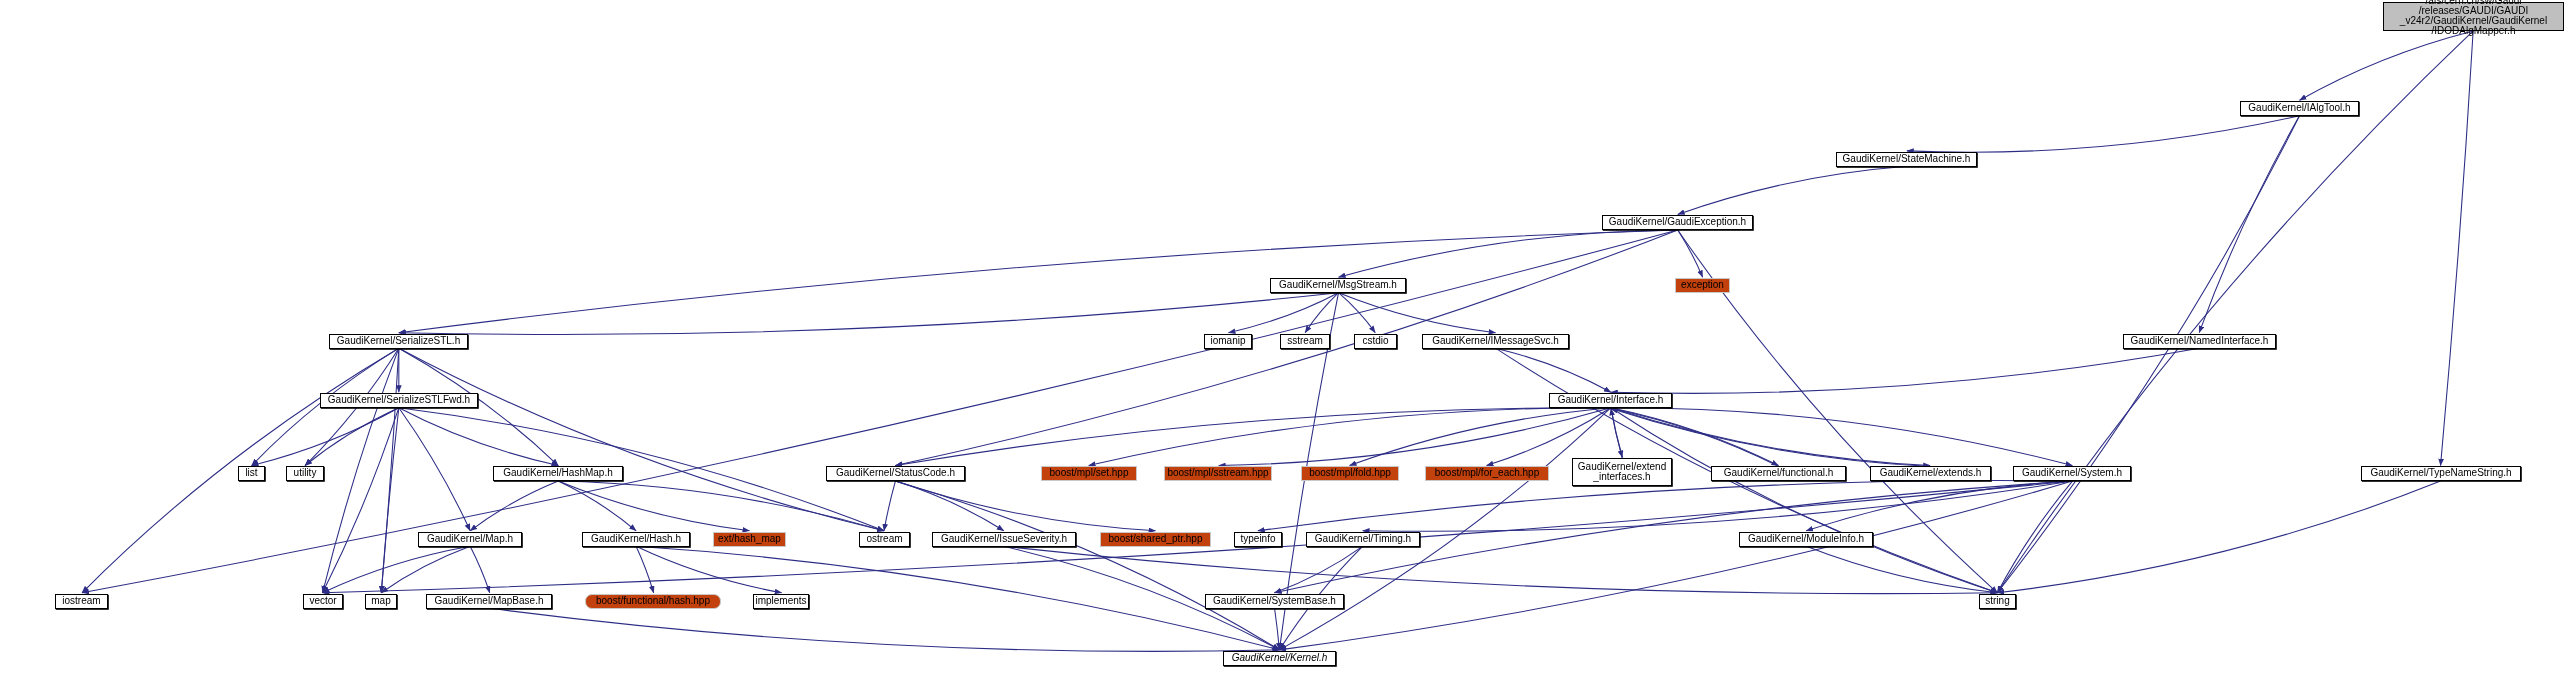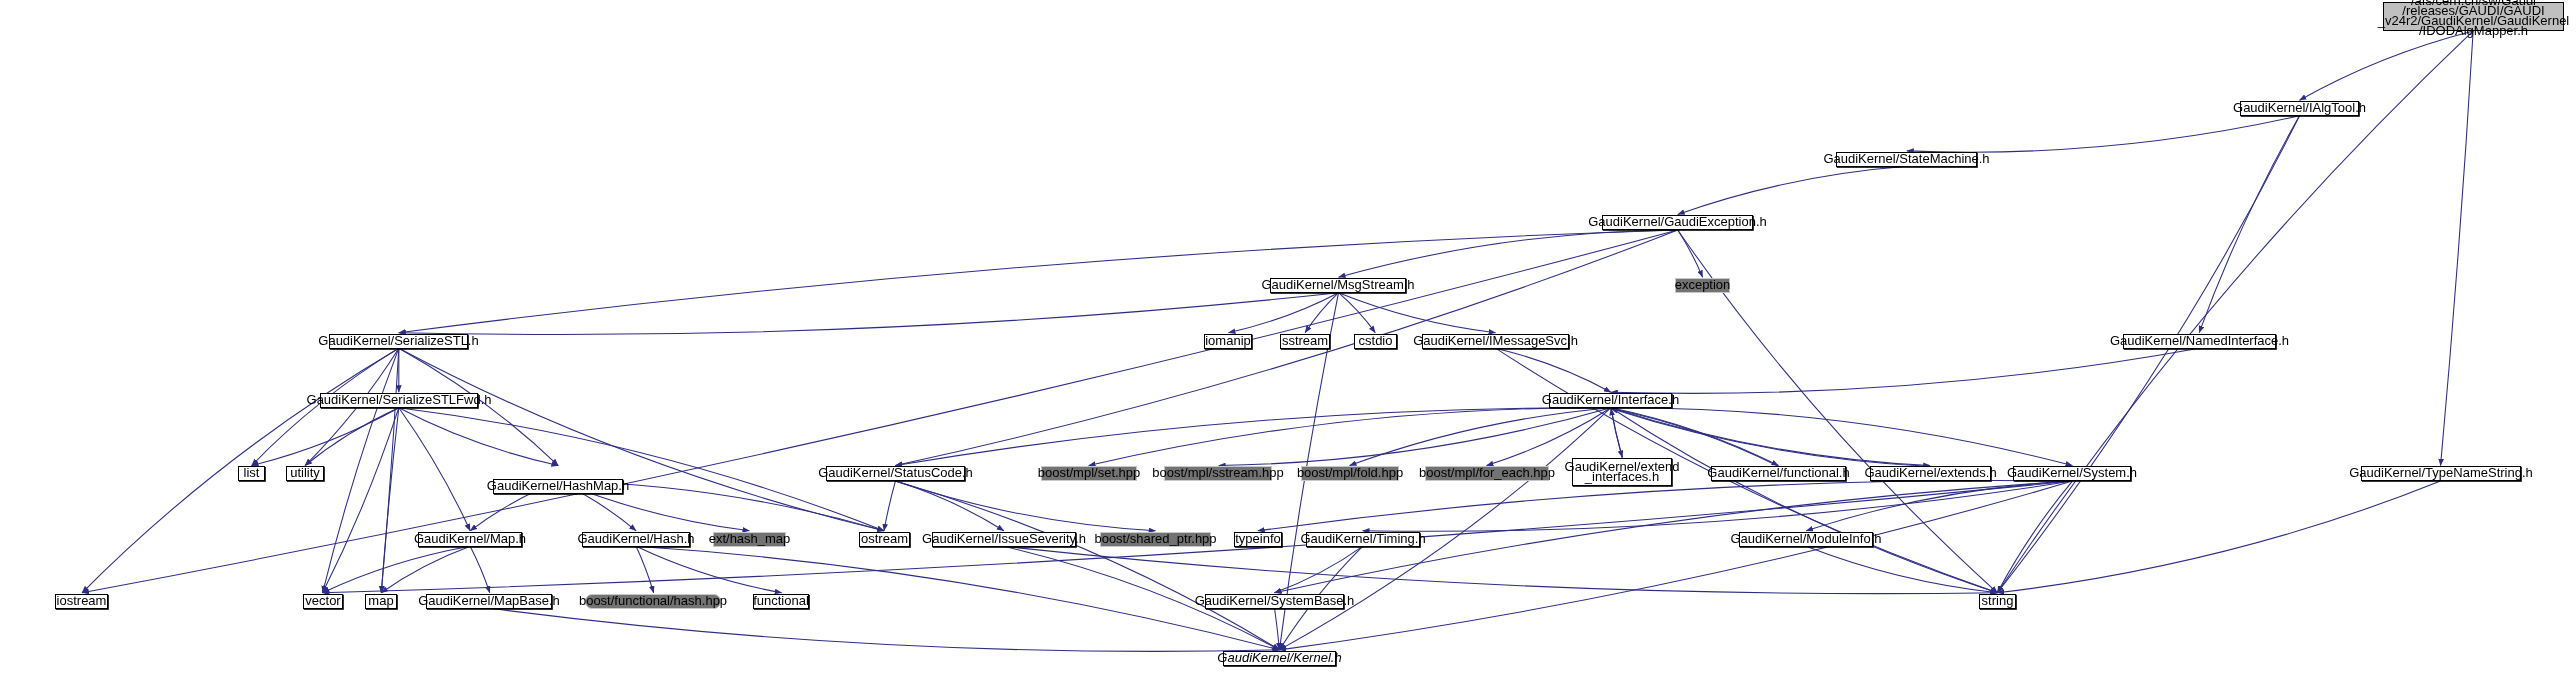--- a/index.html
+++ b/index.html
@@ -1,24 +1,24 @@
 <!DOCTYPE html>
 <html style="font-size:13px"><head>
 <meta charset="utf-8">
 <style>
   html,body{margin:0;padding:0;background:#ffffff;}
   #canvas{position:relative;width:2576px;height:689px;background:#ffffff;
           font-family:"Liberation Sans","DejaVu Sans",sans-serif;overflow:hidden;}
   svg#edges{position:absolute;left:0;top:0;width:2576px;height:689px;pointer-events:none;}
   .node{position:absolute;box-sizing:border-box;display:flex;align-items:center;
         justify-content:center;text-align:center;background:#ffffff;
-        border:0.8px solid #000000;color:#000000;font-size:13px;line-height:10.2px;
+        border:0.8px solid #000000;color:#000000;font-size:10px;line-height:10.2px;
         white-space:pre-line;padding:0 2.4px;}
   .node.root{background:#bfbfbf;border:0.8px solid #000000;}
-  .node.sys{border:0.8px solid #c8c8c8;background:#737373;}
+  .node.sys{border:0.8px solid #c8c8c8;background:#c2410c;}
   .node.thick{border:0.8px solid #000000;box-shadow:0.8px 0.8px 0 0 #000000;}
 </style>
 </head>
 <body>
 
 <div id="canvas">
   <svg id="edges" viewBox="0 0 3159 845" xmlns="http://www.w3.org/2000/svg">
     <defs>
       <marker id="arrow" markerWidth="9" markerHeight="7" refX="8.5" refY="3.5" orient="auto" markerUnits="userSpaceOnUse">
         <path d="M0,0 L9,3.5 L0,7 Z" fill="#2d2d86"></path>
@@ -129,36 +129,36 @@
       <div class="node thick" style="left: 826px; top: 466px; width: 139px; height: 14.7px;">GaudiKernel/StatusCode.h</div>
       <div class="node sys" style="left: 1041px; top: 466px; width: 96px; height: 14.7px;">boost/mpl/set.hpp</div>
       <div class="node sys" style="left: 1164px; top: 466px; width: 108px; height: 14.7px;">boost/mpl/sstream.hpp</div>
       <div class="node sys" style="left: 1301px; top: 466px; width: 98px; height: 14.7px;">boost/mpl/fold.hpp</div>
       <div class="node sys" style="left: 1425px; top: 466px; width: 124px; height: 14.7px;">boost/mpl/for_each.hpp</div>
       <div class="node thick" style="left: 1572px; top: 458px; width: 100px; height: 28px;">GaudiKernel/extend
 _interfaces.h</div>
       <div class="node thick" style="left: 1711px; top: 466px; width: 135px; height: 14.7px;">GaudiKernel/functional.h</div>
       <div class="node thick" style="left: 1870px; top: 466px; width: 121px; height: 14.7px;">GaudiKernel/extends.h</div>
       <div class="node thick" style="left: 2013px; top: 466px; width: 118px; height: 14.7px;">GaudiKernel/System.h</div>
-      <div class="node thick" style="left: 493px; top: 466px; width: 130px; height: 14.7px; margin-top: 13px;">GaudiKernel/HashMap.h</div>
+      <div class="node thick" style="left: 493px; top: 466px; width: 130px; height: 14.7px;">GaudiKernel/HashMap.h</div>
       <div class="node thick" style="left: 238px; top: 466px; width: 27px; height: 14.7px;">list</div>
       <div class="node thick" style="left: 286px; top: 466px; width: 38px; height: 14.7px;">utility</div>
       <div class="node thick" style="left: 1739px; top: 532px; width: 134px; height: 14.7px;">GaudiKernel/ModuleInfo.h</div>
       <div class="node thick" style="left: 859px; top: 532px; width: 51px; height: 14.7px;">ostream</div>
       <div class="node thick" style="left: 932px; top: 532px; width: 144px; height: 14.7px;">GaudiKernel/IssueSeverity.h</div>
       <div class="node sys" style="left: 1100px; top: 532px; width: 111px; height: 14.7px;">boost/shared_ptr.hpp</div>
       <div class="node thick" style="left: 1234px; top: 532px; width: 48px; height: 14.7px;">typeinfo</div>
       <div class="node thick" style="left: 1306px; top: 532px; width: 114px; height: 14.7px;">GaudiKernel/Timing.h</div>
       <div class="node thick" style="left: 418px; top: 532px; width: 104px; height: 14.7px;">GaudiKernel/Map.h</div>
       <div class="node thick" style="left: 582px; top: 532px; width: 108px; height: 14.7px;">GaudiKernel/Hash.h</div>
       <div class="node sys" style="left: 713px; top: 532px; width: 73px; height: 14.7px;">ext/hash_map</div>
       <div class="node thick" style="left: 1205px; top: 594px; width: 139px; height: 14.7px;">GaudiKernel/SystemBase.h</div>
       <div class="node thick" style="left: 55px; top: 594px; width: 53px; height: 14.7px;">iostream</div>
       <div class="node thick" style="left: 303px; top: 594px; width: 40px; height: 14.7px;">vector</div>
       <div class="node thick" style="left: 365px; top: 594px; width: 32px; height: 14.7px;">map</div>
       <div class="node thick" style="left: 426px; top: 594px; width: 126px; height: 14.7px;">GaudiKernel/MapBase.h</div>
       <div class="node sys" style="left: 585px; top: 594px; width: 136px; height: 14.7px; border-radius: 7px;">boost/functional/hash.hpp</div>
-      <div class="node thick" style="left: 753px; top: 594px; width: 56px; height: 14.7px;">functional</div>
+      <div class="node thick" style="left: 753px; top: 594px; width: 56px; height: 14.7px;">implements</div>
       <div class="node thick" style="left: 1979px; top: 594px; width: 37px; height: 14.7px;">string</div>
       <div class="node thick" style="left: 1223px; top: 651px; width: 113px; height: 14.7px; font-style: italic;">GaudiKernel/Kernel.h</div>
     </div>
 </div>
 
 
 </body></html>

